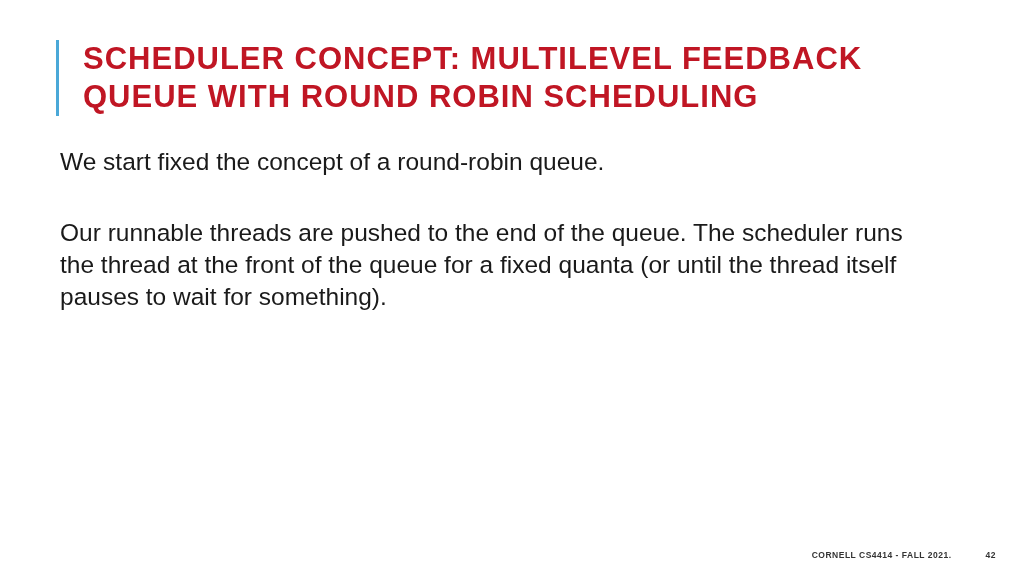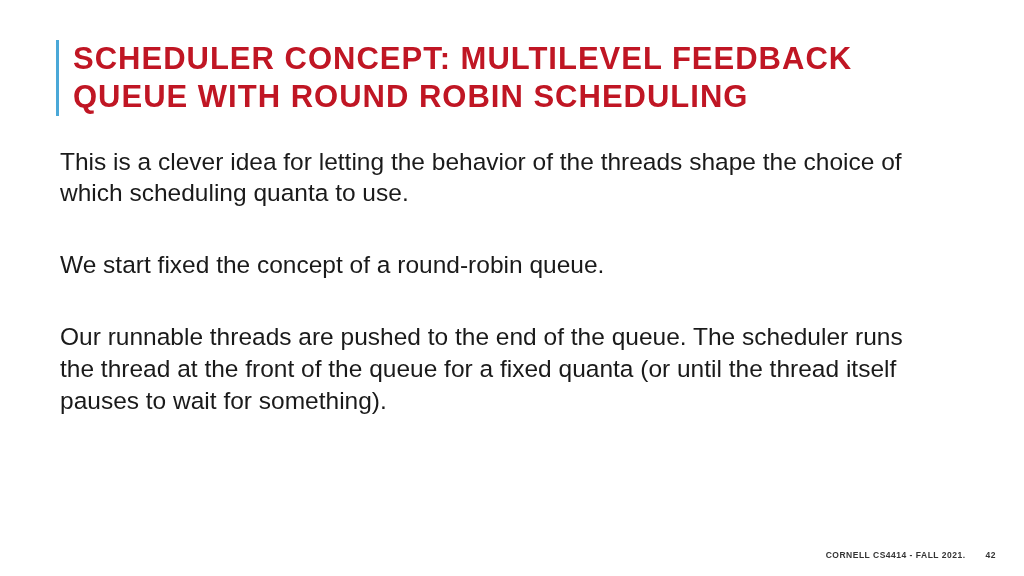--- a/index.html
+++ b/index.html
@@ -16,21 +16,21 @@
       overflow: hidden;
     }
     .slide {
       width: 100%;
       height: 100%;
       padding: 40px 56px 30px 56px;
       position: relative;
     }
     .title-block {
       border-left: 3px solid #4aa8d8;
-      padding-left: 14px;
+      padding-left: 24px;
       margin-bottom: 30px;
     }
     .title {
       color: #c01624;
       font-weight: 700;
       font-size: 31px;
       letter-spacing: 1px;
       line-height: 1.22;
       text-transform: uppercase;
       font-family: Arial, Helvetica, sans-serif;
@@ -52,38 +52,37 @@
     .footer {
       position: absolute;
       bottom: 16px;
       right: 28px;
       font-family: Arial, Helvetica, sans-serif;
       font-size: 8.5px;
       letter-spacing: 0.5px;
       color: #333;
       display: flex;
       align-items: center;
-      gap: 20px;
+      gap: 34px;
     }
     .footer .course {
       font-weight: 600;
     }
     .footer .page {
       font-weight: 700;
     }
   </style>
 </head>
 <body>
 
 <div class="slide">
   <div class="title-block">
     <h1 class="title">SCHEDULER CONCEPT: MULTILEVEL FEEDBACK QUEUE WITH ROUND ROBIN SCHEDULING</h1>
   </div>
   <div class="body">
-    <p>This is a clever idea for letting the behavior of the threads shape the choice of which scheduling quanta to use.</p>
     <p>We start fixed the concept of a round-robin queue.</p>
     <p>Our runnable threads are pushed to the end of the queue.  The scheduler runs the thread at the front of the queue for a fixed quanta (or until the thread itself pauses to wait for something).</p>
   </div>
   <div class="footer">
     <span class="course">CORNELL CS4414 - FALL 2021.</span>
     <span class="page">42</span>
   </div>
 </div>
 
 </body></html>

